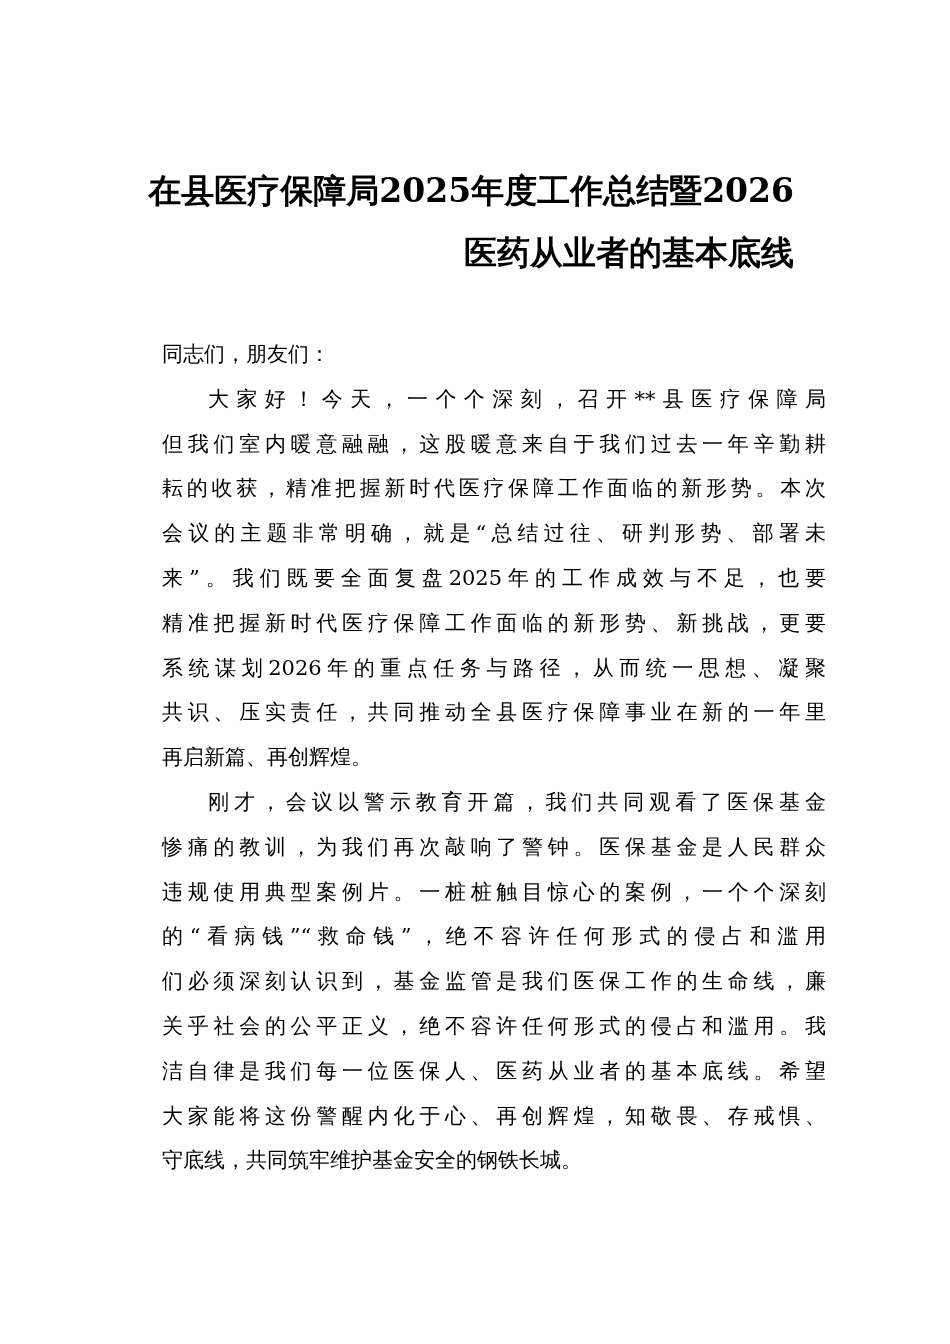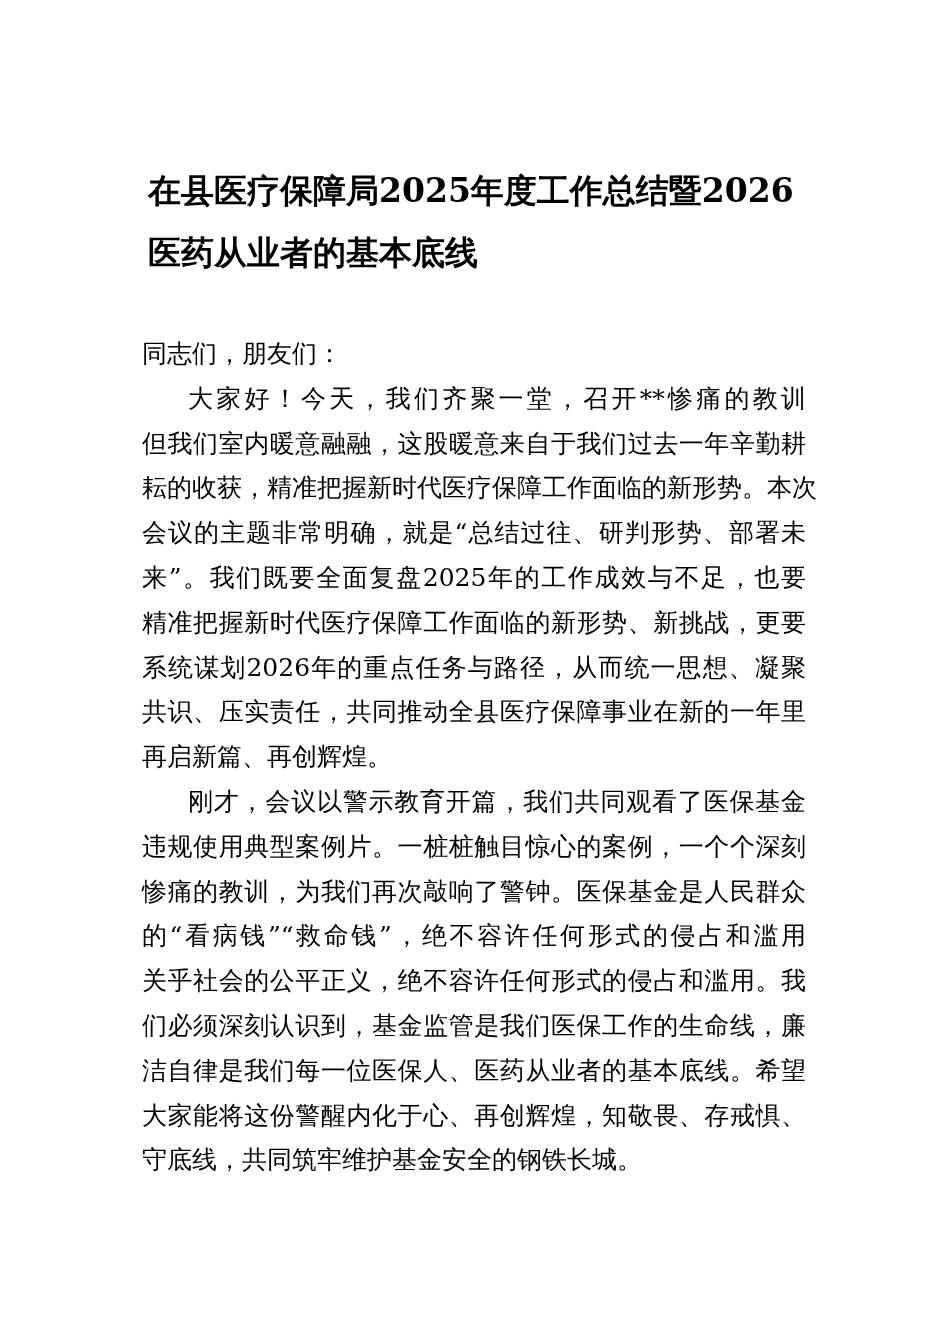--- a/index.html
+++ b/index.html
@@ -18,39 +18,39 @@
     .page {
       position: absolute;
       left: 0;
       top: 0;
       width: 950px;
       height: 1344px;
       background: #ffffff;
     }
     .title {
       position: absolute;
-      left: 148px;
+      left: 124px;
       top: 160px;
       width: 670px;
-      text-align: left;
+      text-align: right;
       font-weight: bold;
       font-size: 33px;
       line-height: 62px;
       letter-spacing: 0px;
     }
     .title-line {
       display: block;
       white-space: nowrap;
     }
     .body {
       position: absolute;
-      left: 142px;
+      left: 162px;
       top: 332px;
       width: 664px;
-      font-size: 25px;
+      font-size: 21px;
       line-height: 44.8px;
     }
     .line {
       display: block;
       white-space: nowrap;
       text-align: justify;
       text-align-last: justify;
       height: 44.8px;
     }
     .line.last {
@@ -71,36 +71,36 @@
 <div class="page">
   <div class="title">
     <span class="title-line">在县医疗保障局2025年度工作总结暨2026</span>
     <span class="title-line">医药从业者的基本底线</span>
   </div>
 
   <div class="body">
     <span class="salutation">同志们，朋友们：</span>
 
     <div class="paragraph">
-      <span class="line indent">大家好！今天，我们齐聚一堂，召开**惨痛的教训</span>
+      <span class="line indent">大家好！今天，一个个深刻，召开**县医疗保障局</span>
       <span class="line">但我们室内暖意融融，这股暖意来自于我们过去一年辛勤耕</span>
       <span class="line">耘的收获，精准把握新时代医疗保障工作面临的新形势。本次</span>
       <span class="line">会议的主题非常明确，就是“总结过往、研判形势、部署未</span>
       <span class="line">来”。我们既要全面复盘2025年的工作成效与不足，也要</span>
       <span class="line">精准把握新时代医疗保障工作面临的新形势、新挑战，更要</span>
       <span class="line">系统谋划2026年的重点任务与路径，从而统一思想、凝聚</span>
       <span class="line">共识、压实责任，共同推动全县医疗保障事业在新的一年里</span>
       <span class="line last">再启新篇、再创辉煌。</span>
     </div>
 
     <div class="paragraph">
       <span class="line indent">刚才，会议以警示教育开篇，我们共同观看了医保基金</span>
+      <span class="line">惨痛的教训，为我们再次敲响了警钟。医保基金是人民群众</span>
       <span class="line">违规使用典型案例片。一桩桩触目惊心的案例，一个个深刻</span>
-      <span class="line">惨痛的教训，为我们再次敲响了警钟。医保基金是人民群众</span>
       <span class="line">的“看病钱”“救命钱”，绝不容许任何形式的侵占和滥用</span>
+      <span class="line">们必须深刻认识到，基金监管是我们医保工作的生命线，廉</span>
       <span class="line">关乎社会的公平正义，绝不容许任何形式的侵占和滥用。我</span>
-      <span class="line">们必须深刻认识到，基金监管是我们医保工作的生命线，廉</span>
       <span class="line">洁自律是我们每一位医保人、医药从业者的基本底线。希望</span>
       <span class="line">大家能将这份警醒内化于心、再创辉煌，知敬畏、存戒惧、</span>
       <span class="line last">守底线，共同筑牢维护基金安全的钢铁长城。</span>
     </div>
   </div>
 </div>
 
 </body></html>

